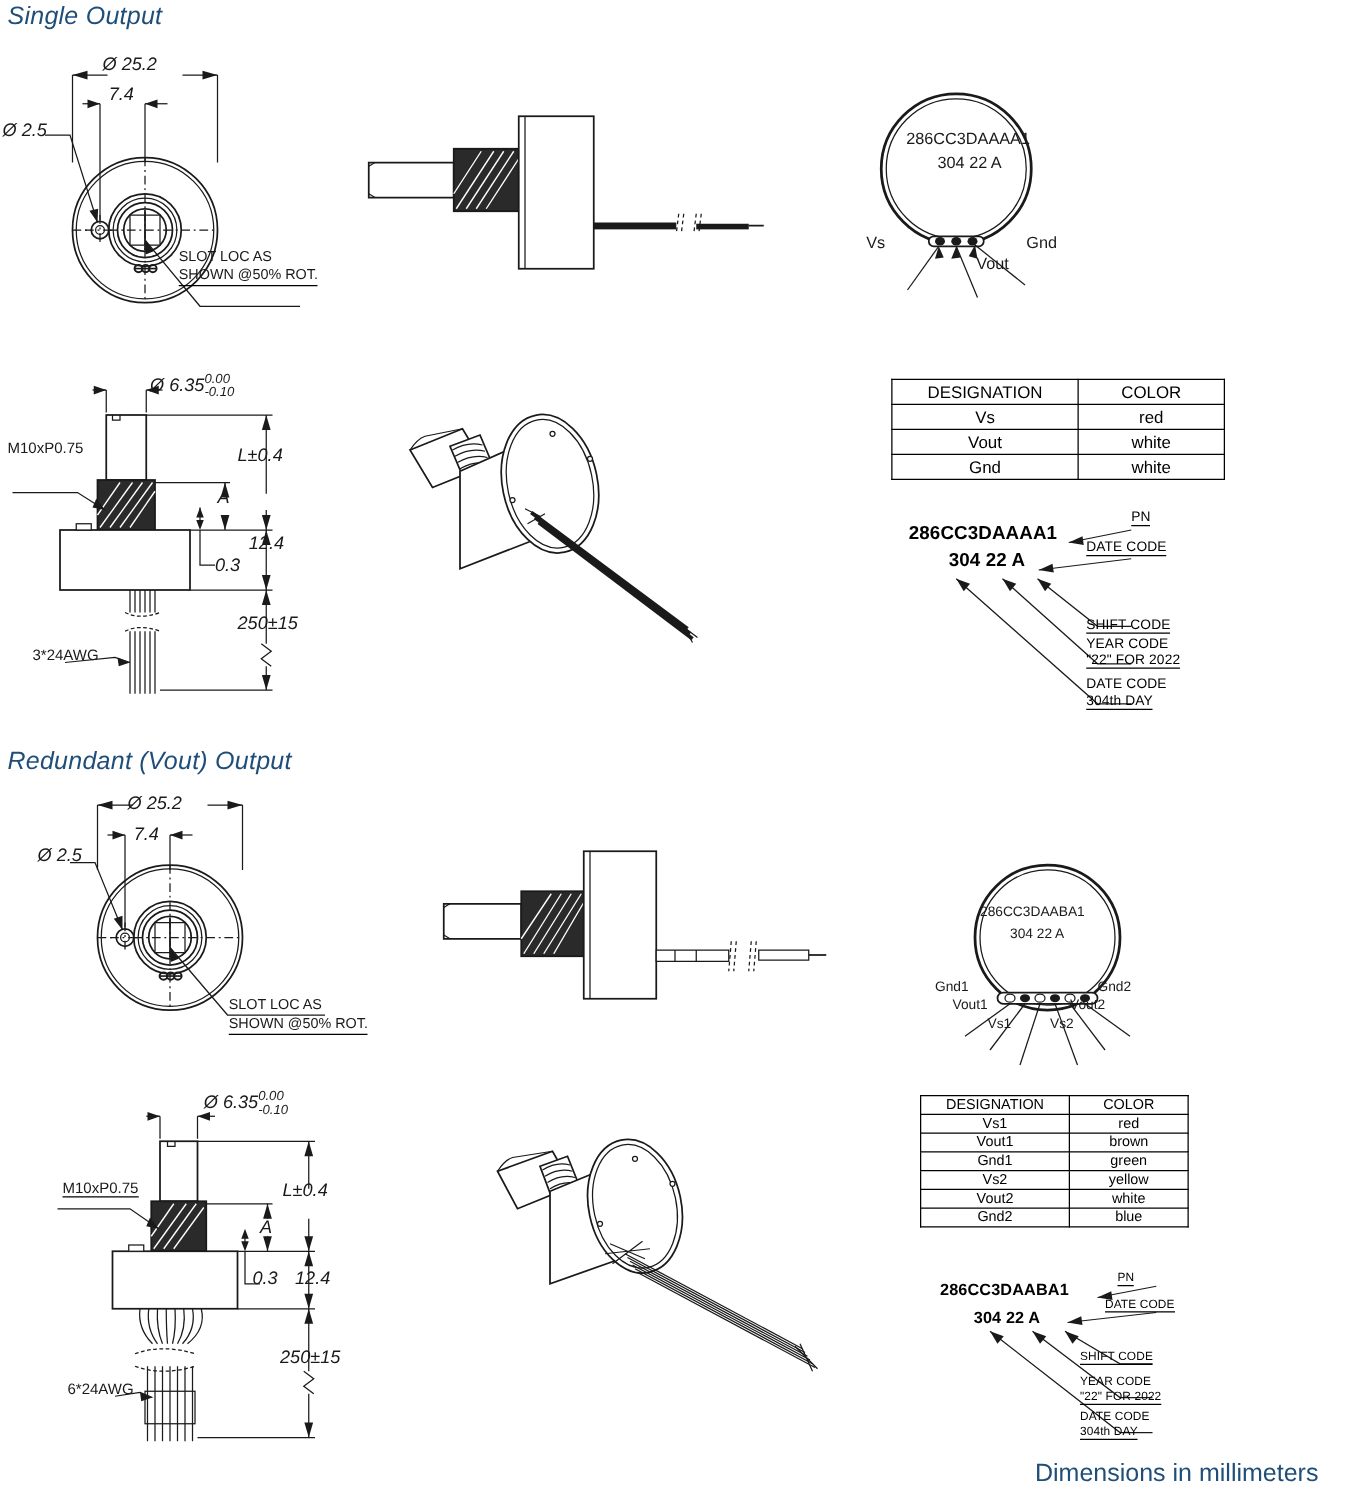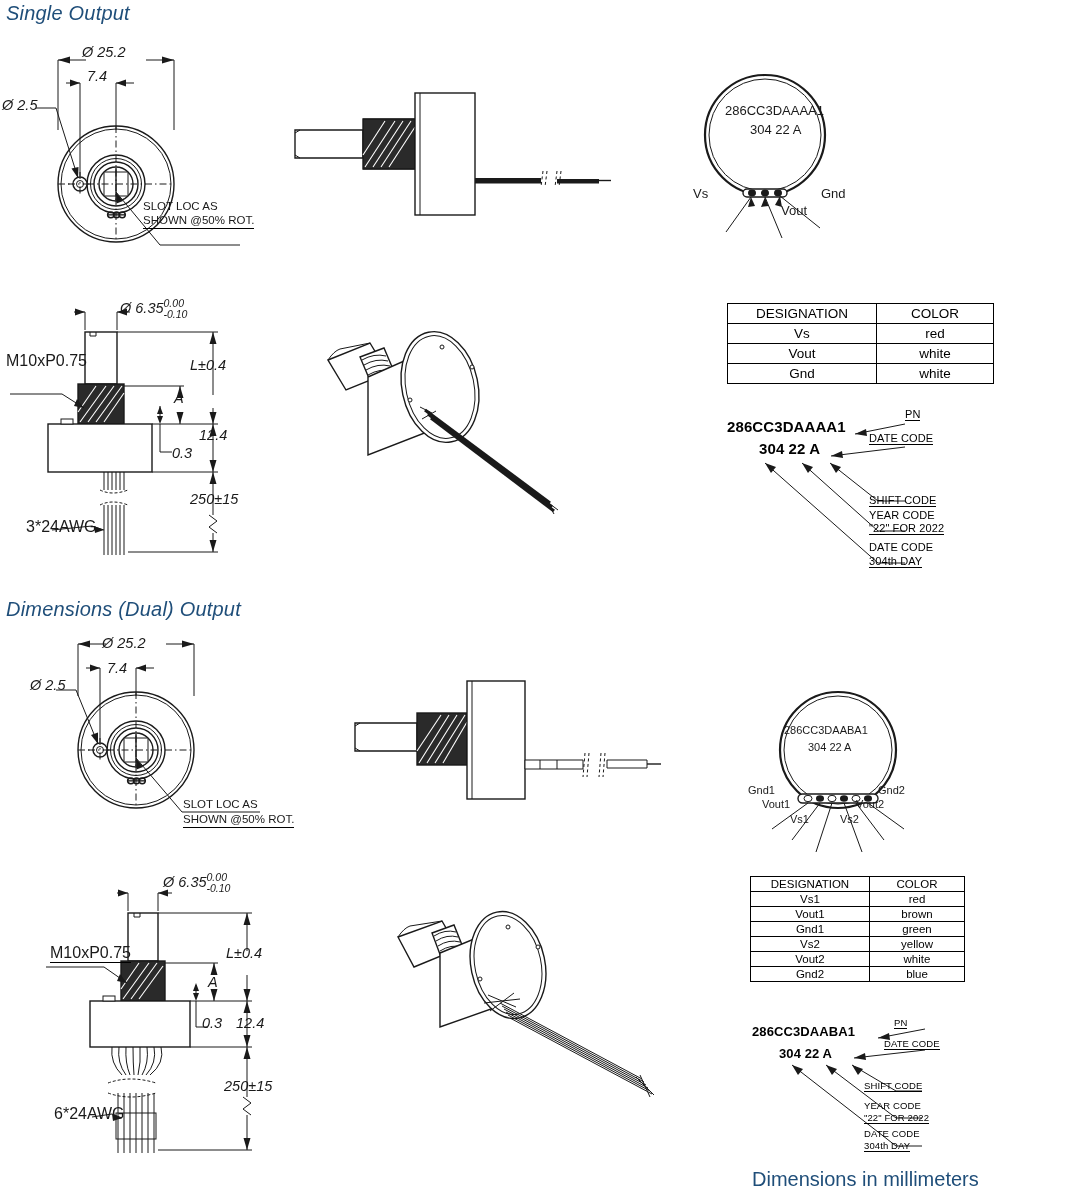--- a/index.html
+++ b/index.html
@@ -14,33 +14,33 @@
   
   .section-title{
     font-size:20px;color:#1F4E79;letter-spacing:.2px;white-space:nowrap;font-style:italic;
   }
   .footer-note{
     font-size:20px;color:#1F4E79;white-space:nowrap;
   }
 
   
   .dim{font-size:14.5px;color:#1a1a1a;white-space:nowrap;line-height:1.05;font-style:italic;}
-  .dim-sm{font-size:16px;color:#1a1a1a;white-space:nowrap;line-height:1.1;}
+  .dim-sm{font-size:12px;color:#1a1a1a;white-space:nowrap;line-height:1.1;}
   .note{font-size:11.5px;color:#1a1a1a;white-space:nowrap;line-height:1.2;}
   .lbl{font-size:13px;color:#1a1a1a;white-space:nowrap;}
   .lbl-sm{font-size:11px;color:#1a1a1a;white-space:nowrap;}
   .tol{display:inline-block;vertical-align:middle;font-size:10.5px;line-height:1.02;text-align:left;}
   .pn-bold{font-size:15px;font-weight:bold;white-space:nowrap;letter-spacing:.1px;}
   .pn-bold-sm{font-size:13px;font-weight:bold;white-space:nowrap;letter-spacing:.1px;}
   .cap{font-size:11px;white-space:nowrap;letter-spacing:.1px;}
   .cap-sm{font-size:9.5px;white-space:nowrap;letter-spacing:.1px;}
   .u{border-bottom:1px solid #000;padding-bottom:0px;}
 
   
-  table.wiretbl{border-collapse:collapse;margin-left:14px;}
+  table.wiretbl{border-collapse:collapse;}
   table.wiretbl td,table.wiretbl th{
     border:1px solid #000;text-align:center;font-weight:normal;
     font-family:"Liberation Sans", sans-serif;color:#000;
   }
   table.t-single td,table.t-single th{font-size:13.5px;padding:2px 10px;}
   table.t-single th{font-size:13.5px;}
   table.t-dual td,table.t-dual th{font-size:11.5px;padding:1px 8px;}
 
   svg{display:block;overflow:visible;}
   .ln{stroke:#1a1a1a;fill:none;}
@@ -344,21 +344,21 @@
   <div class="abs pn-bold" style="left:727px;top:418px;">286CC3DAAAA1</div>
   <div class="abs pn-bold" style="left:759px;top:440px;">304 22 A</div>
   <div class="abs cap u" style="left:905px;top:408px;">PN</div>
   <div class="abs cap u" style="left:869px;top:432px;">DATE CODE</div>
   <div class="abs cap u" style="left:869px;top:494px;">SHIFT CODE</div>
   <div class="abs cap" style="left:869px;top:509px;">YEAR CODE</div>
   <div class="abs cap u" style="left:869px;top:522px;">"22" FOR 2022</div>
   <div class="abs cap" style="left:869px;top:541px;">DATE CODE</div>
   <div class="abs cap u" style="left:869px;top:555px;">304th DAY</div>
 
-  <div class="abs section-title" style="left:6px;top:598px;">Dimensions (Dual) Output</div>
+  <div class="abs section-title" style="left:6px;top:598px;">Redundant (Vout) Output</div>
 
   <div class="abs" style="left:10px;top:632px;width:300px;height:210px;">
     <svg width="300" height="210" viewBox="0 0 300 210">
       <circle cx="126" cy="118" r="58" class="ln med fillw"></circle>
       <circle cx="126" cy="118" r="55" class="ln thin"></circle>
       <circle cx="126" cy="118" r="29" class="ln med fillw"></circle>
       <circle cx="126" cy="118" r="25.5" class="ln thin"></circle>
       <circle cx="126" cy="118" r="22" class="ln med"></circle>
       <circle cx="126" cy="118" r="17" class="ln med fillw"></circle>
       <path d="M114,106 L138,106 L138,130 L114,130 Z" class="ln thin fillw"></path>
@@ -639,15 +639,15 @@
   <div class="abs pn-bold-sm" style="left:752px;top:1024px;">286CC3DAABA1</div>
   <div class="abs pn-bold-sm" style="left:779px;top:1046px;">304 22 A</div>
   <div class="abs cap-sm u" style="left:894px;top:1017px;">PN</div>
   <div class="abs cap-sm u" style="left:884px;top:1038px;">DATE CODE</div>
   <div class="abs cap-sm u" style="left:864px;top:1080px;">SHIFT CODE</div>
   <div class="abs cap-sm" style="left:864px;top:1100px;">YEAR CODE</div>
   <div class="abs cap-sm u" style="left:864px;top:1112px;">"22" FOR 2022</div>
   <div class="abs cap-sm" style="left:864px;top:1128px;">DATE CODE</div>
   <div class="abs cap-sm u" style="left:864px;top:1140px;">304th DAY</div>
 
-  <div class="abs footer-note" style="left:752px;top:1168px;">Dimensions in millimeters</div>
+  <div class="abs footer-note" style="left:828px;top:1168px;">Dimensions in millimeters</div>
 
 </div>
 
 </body></html>

